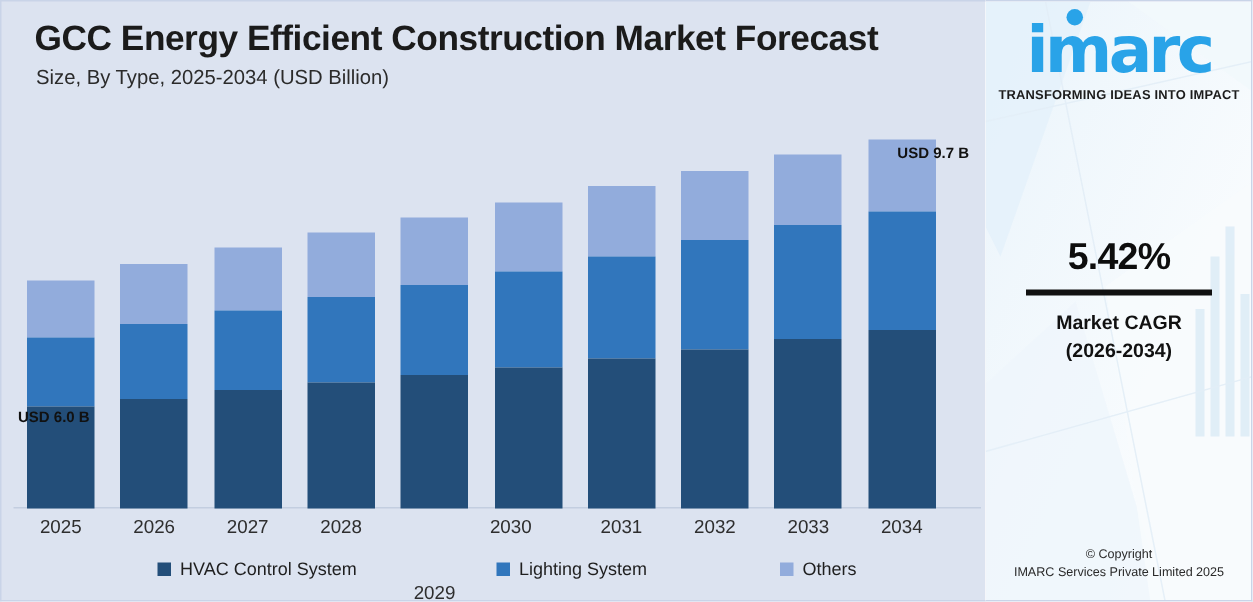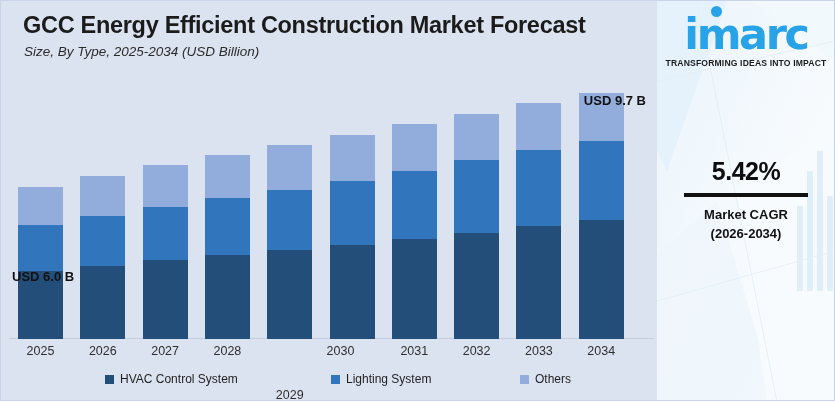--- a/index.html
+++ b/index.html
@@ -29,21 +29,20 @@
     color:#1b1b1b;
     letter-spacing:-0.3px;
     white-space:nowrap;
   }
   #chart-subtitle {
     position:absolute;
     left:23px; top:43px;
     font-size:13.5px;
     color:#2b2b2b;
     white-space:nowrap;
-    font-style:italic;
   }
 
   
   #plot {
     position:absolute;
     left:0; top:72px;
     width:657px; height:266px;
   }
   #baseline {
     position:absolute;
@@ -59,21 +58,21 @@
     flex-direction:column;
     justify-content:flex-end;
   }
   .seg { width:100%; display:block; }
   .seg-others { background:#92acdc; }
   .seg-lighting { background:#3176bc; }
   .seg-hvac { background:#234e79; }
 
   .value-label {
     position:absolute;
-    font-size:13px;
+    font-size:10px;
     font-weight:bold;
     color:#111111;
     white-space:nowrap;
   }
   #label-first { left:11px; bottom:55px; }
   #label-last  { right:12px; bottom:231px; }
 
   
   #xaxis {
     position:absolute;
@@ -329,14 +328,18 @@
       <div id="logo-tagline">TRANSFORMING IDEAS INTO IMPACT</div>
     </div>
 
     <div id="cagr-wrap">
       <div id="cagr-value">5.42%</div>
       <div id="cagr-rule"></div>
       <div id="cagr-label">Market CAGR</div>
       <div id="cagr-period">(2026-2034)</div>
     </div>
 
+    <div id="copyright">
+      <div>© Copyright</div>
+      <div>IMARC Services Private Limited 2025</div>
+    </div>
   </div>
 </div>
 
 </body></html>

